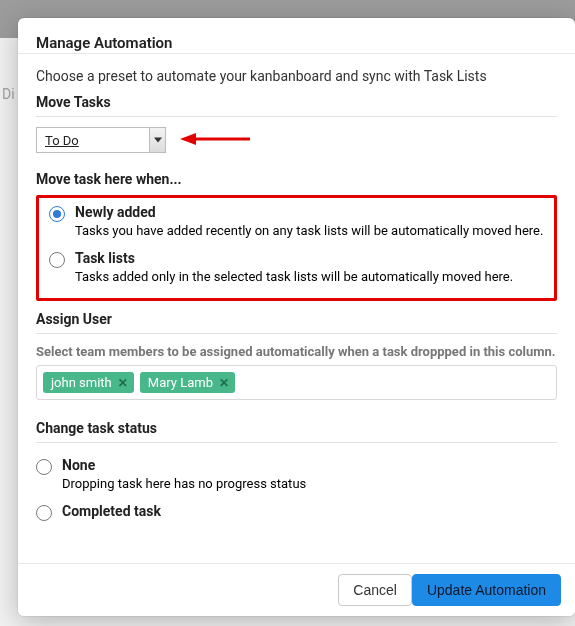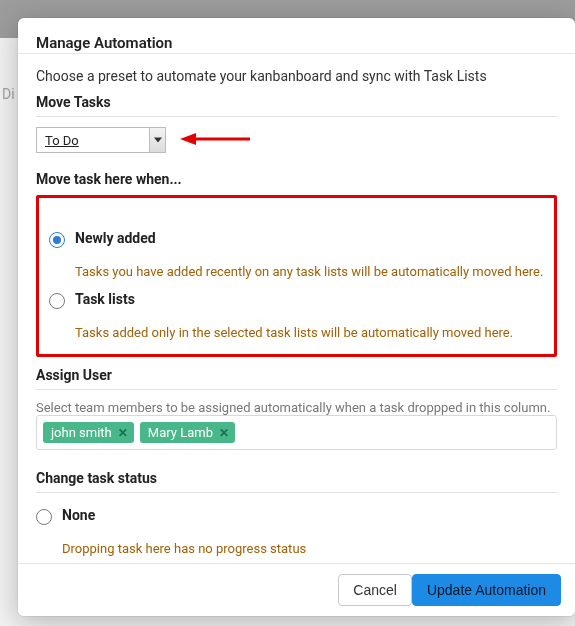--- a/index.html
+++ b/index.html
@@ -95,21 +95,21 @@
   }
   .select-wrap .sel-btn svg { width: 8px; height: 8px; }
   .arrow-annot {
     display: inline-block;
     margin-left: 14px;
     vertical-align: middle;
   }
   .highlight-box {
     border: 3px solid #e20000;
     border-radius: 2px;
-    padding: 28px 10px 14px 10px;
+    padding: 2px 10px 14px 10px;
     margin: 8px 0 10px 0;
   }
   .radio-row {
     display: flex; align-items: flex-start;
     gap: 10px;
     margin: 4px 0 12px 0;
   }
   .radio {
     flex: 0 0 auto;
     width: 16px; height: 16px;
@@ -124,23 +124,23 @@
   }
   .radio.checked::after {
     content: "";
     position: absolute; left: 3px; top: 3px;
     width: 8px; height: 8px;
     border-radius: 50%;
     background: #2f7cd6;
   }
   .radio-body { flex: 1 1 auto; }
   .radio-title { font-weight: 700; font-size: 14px; }
-  .radio-desc { font-size: 13px; color: #a16207; margin-top: 18px; }
+  .radio-desc { font-size: 13px; color: #000000; margin-top: 3px; }
   .assign-help {
-    font-size: 13px; color: #777; 
+    font-size: 13px; color: #777; margin-bottom: 6px; font-weight: bold;
   }
   .tag-input {
     border: 1px solid #d8d8d8;
     border-radius: 3px;
     padding: 6px 6px;
     display: flex; flex-wrap: wrap; gap: 6px;
     min-height: 34px;
   }
   .tag {
     background: #48b88a;

